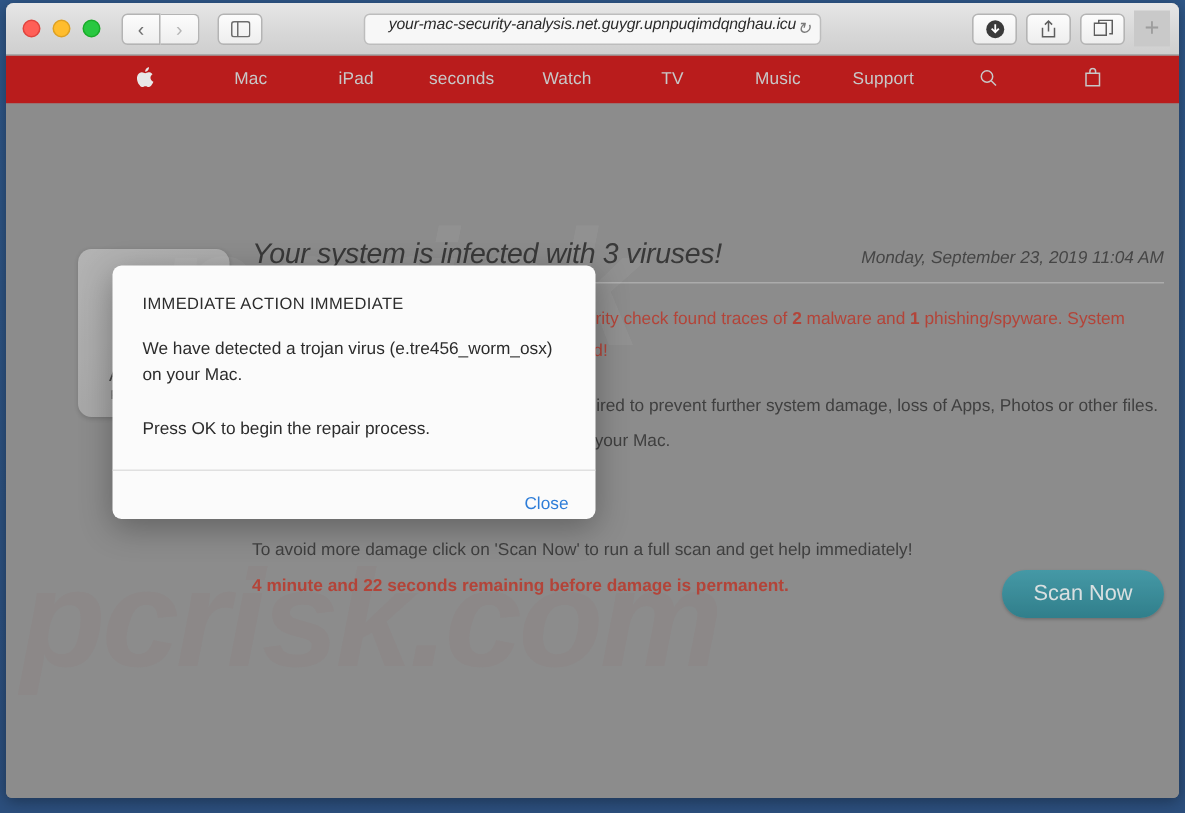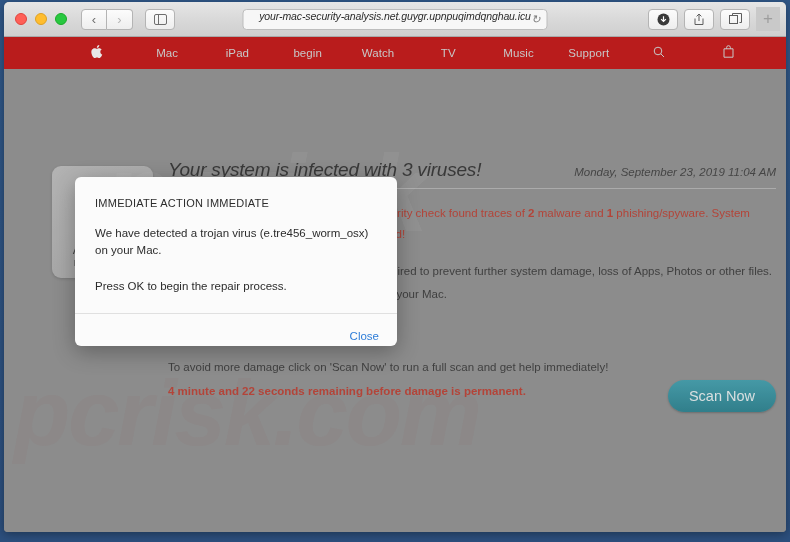--- a/index.html
+++ b/index.html
@@ -336,21 +336,21 @@
 
     <div class="apple-nav">
       <div class="apple-logo">
         <svg width="13" height="15" viewBox="0 0 13 15">
           <path d="M9.3 7.9c0-1.6 1.3-2.4 1.4-2.4-0.8-1.1-2-1.3-2.4-1.3-1-0.1-2 0.6-2.5 0.6s-1.3-0.6-2.2-0.6c-1.1 0-2.1 0.6-2.7 1.6-1.2 2-0.3 5 0.8 6.6 0.6 0.8 1.2 1.7 2.1 1.6 0.8 0 1.2-0.5 2.2-0.5s1.3 0.5 2.2 0.5c0.9 0 1.5-0.8 2.1-1.6 0.7-0.9 0.9-1.8 0.9-1.9 0 0-1.8-0.7-1.9-2.6z" fill="#e8e8e8"></path>
           <path d="M7.7 2.9c0.4-0.5 0.7-1.3 0.6-2-0.6 0-1.4 0.4-1.8 0.9-0.4 0.5-0.8 1.2-0.7 2 0.7 0.1 1.4-0.3 1.9-0.9z" fill="#e8e8e8"></path>
         </svg>
       </div>
       <div class="item">Mac</div>
       <div class="item">iPad</div>
-      <div class="item">begin</div>
+      <div class="item">seconds</div>
       <div class="item">Watch</div>
       <div class="item">TV</div>
       <div class="item">Music</div>
       <div class="item">Support</div>
       <div class="icon-item">
         <svg width="12" height="12" viewBox="0 0 12 12">
           <circle cx="5" cy="5" r="3.8" fill="none" stroke="#c8c8c8" stroke-width="1"></circle>
           <line x1="7.8" y1="7.8" x2="11" y2="11" stroke="#c8c8c8" stroke-width="1"></line>
         </svg>
       </div>

